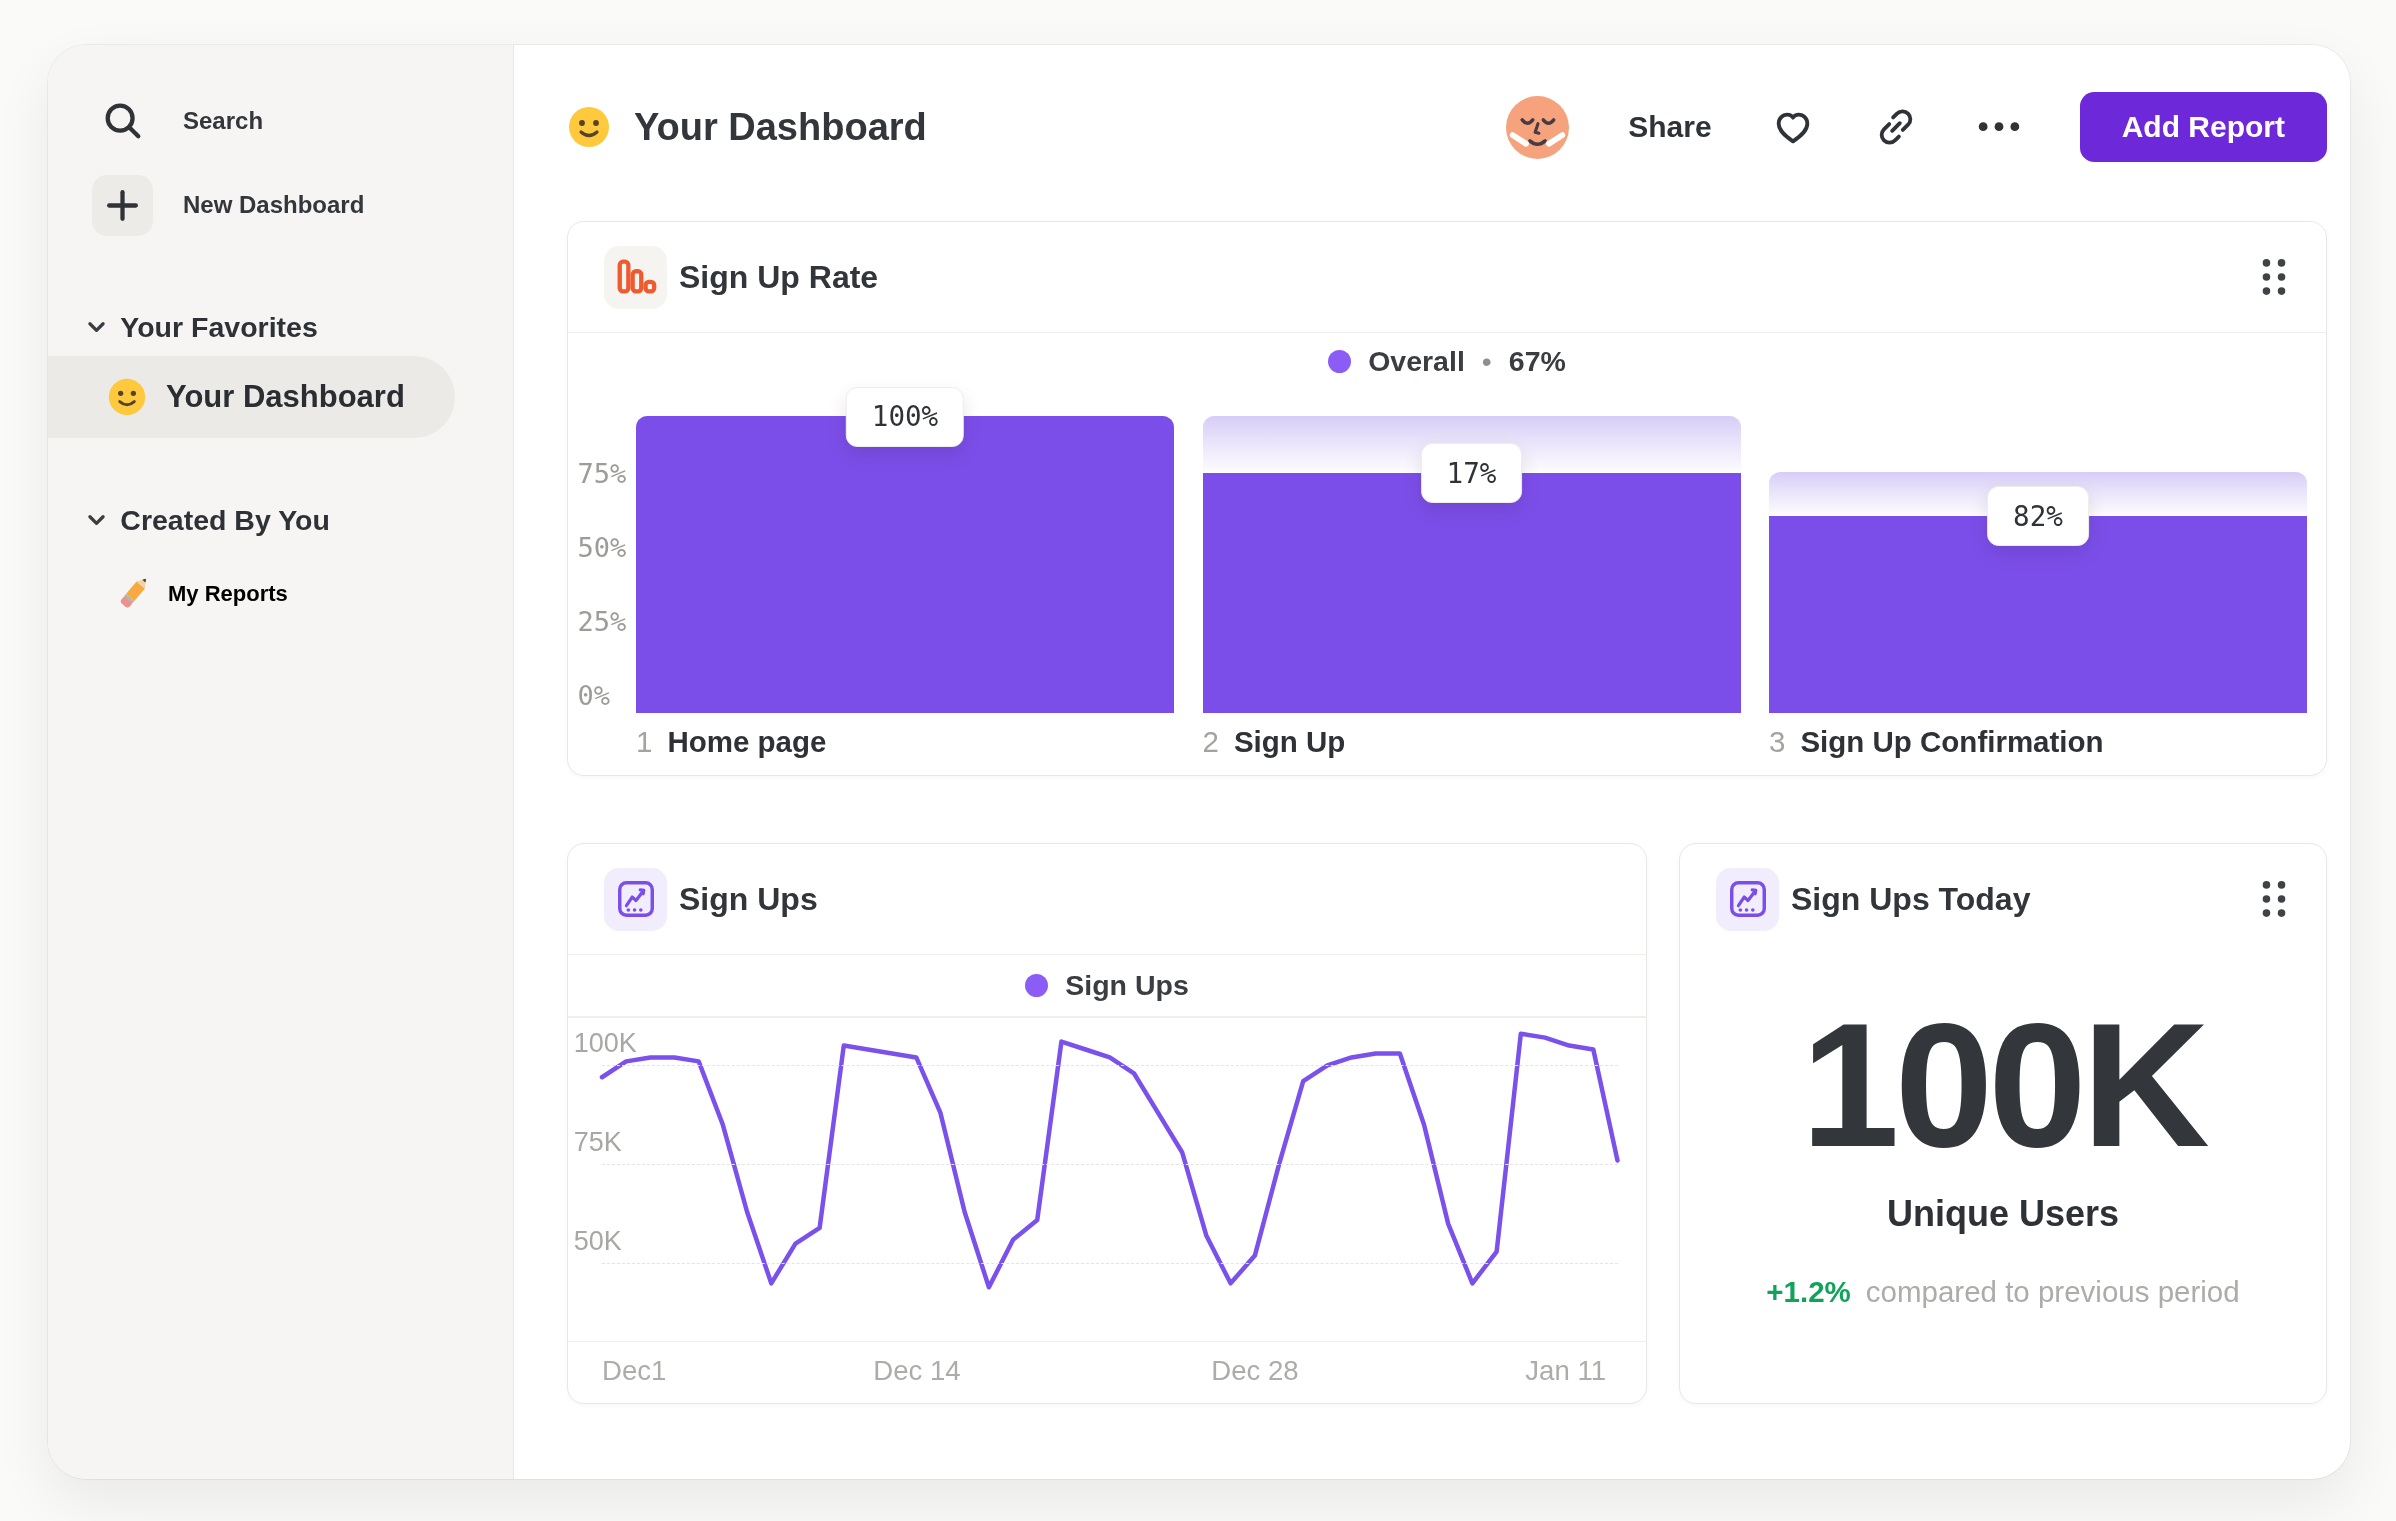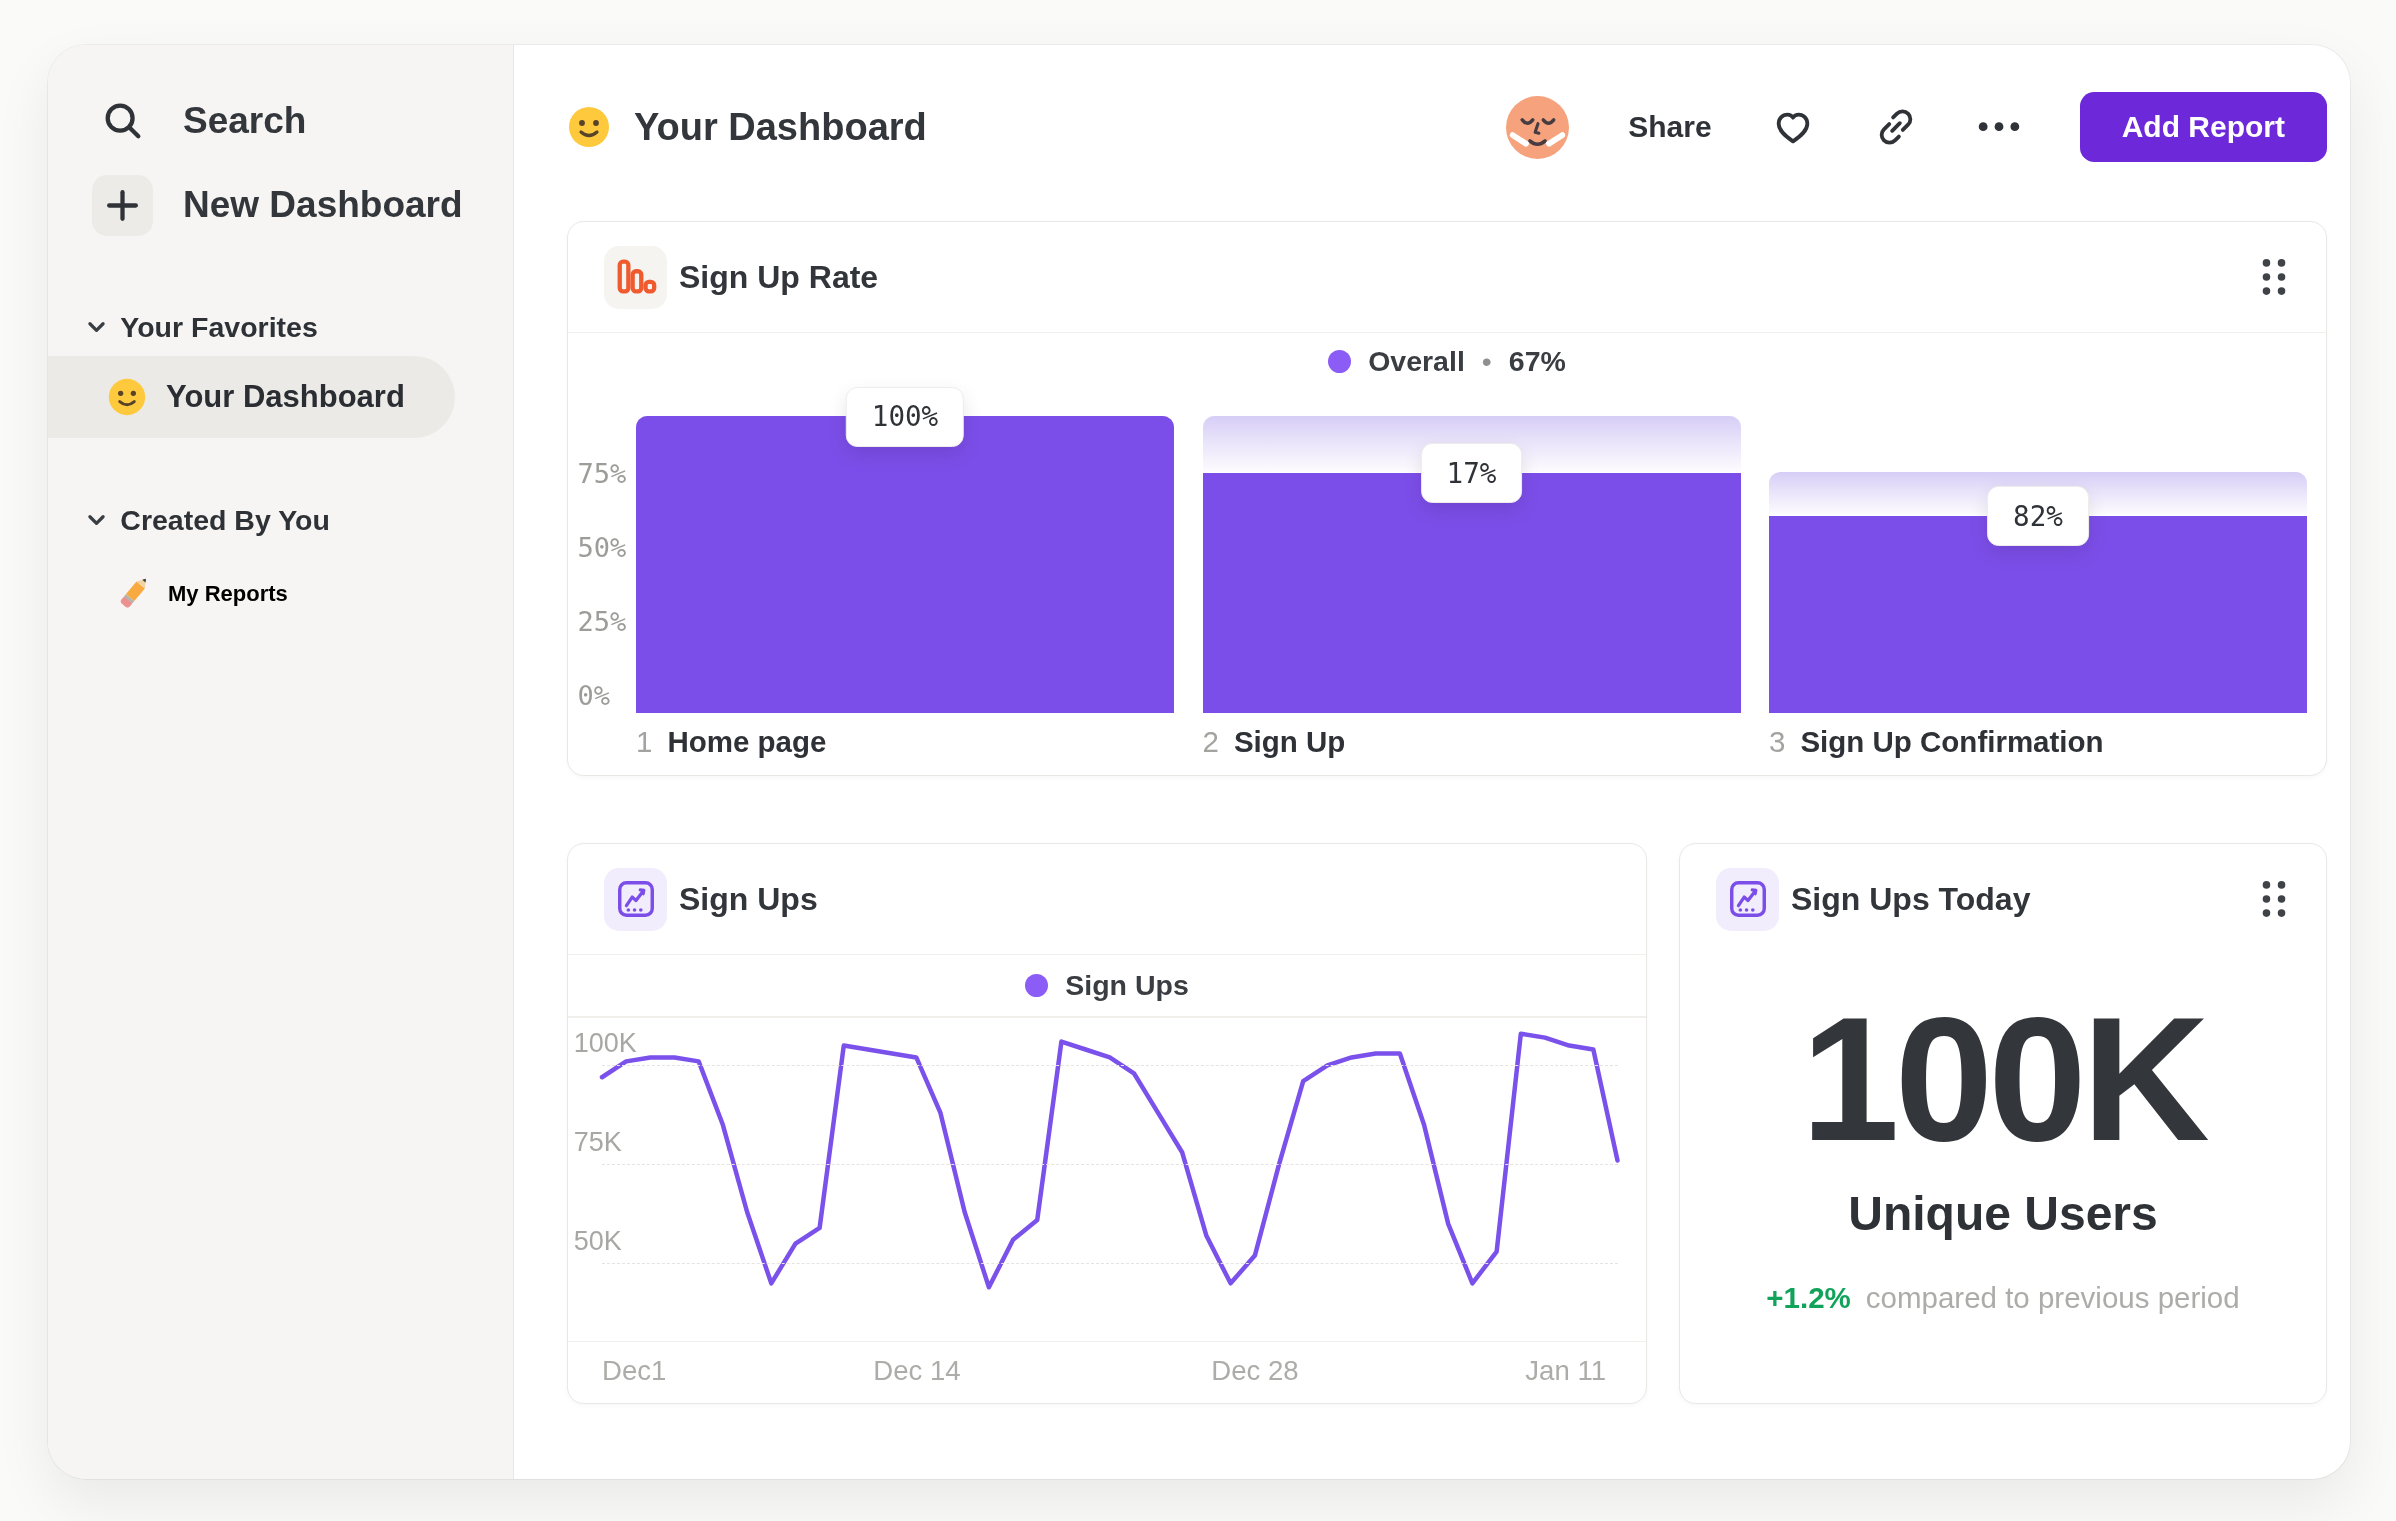--- a/index.html
+++ b/index.html
@@ -6,21 +6,21 @@
   html,body { width:2397px; height:1522px; background:#FAFAF8; font-family:"Liberation Sans",sans-serif; overflow:hidden; }
   body { position:relative; }
 
   .window { position:absolute; left:48px; top:45px; width:2302px; height:1434px; background:#FFFFFF;
             border-radius:38px; box-shadow:0 0 0 1px rgba(0,0,0,0.05), 0 23px 57px rgba(0,0,0,0.07);
             display:flex; overflow:hidden; }
 
   
   .sidebar { width:466px; flex-shrink:0; background:#F6F5F3; border-right:1.4px solid #E9E8E5; padding-top:34px; }
   .nav-item { display:flex; align-items:center; gap:30px; padding-left:44px; height:84px;
-              font-size:37px; font-weight:600; color:#33373B; cursor:pointer; }
+              font-size:24px; font-weight:600; color:#33373B; cursor:pointer; }
   .nav-icon { width:61px; height:61px; display:flex; align-items:center; justify-content:center; flex-shrink:0; }
   .plusbox { background:#ECEBE8; border-radius:15px; }
   .section-header { display:flex; align-items:center; gap:13.3px; padding-left:38px; height:57px;
                     font-size:28.5px; font-weight:700; color:#2E3237; cursor:pointer; }
   .sh-fav { margin-top:52px; } .sh-created { margin-top:54px; }
   .pill-item { height:82px; width:407px; background:#ECEAE7; border-radius:0 41px 41px 0;
                display:flex; align-items:center; gap:19px; padding-left:59px;
                font-size:31px; font-weight:600; color:#2A2E33; cursor:pointer; }
   .sub-item { height:82px; margin-top:3.8px; display:flex; align-items:center; gap:19px; padding-left:61px;
               font-size:22px; font-weight:600; color:#000000; cursor:pointer; }
@@ -78,21 +78,21 @@
   .line-plot { position:absolute; left:34px; right:28.5px; top:0; bottom:0; }
   .gridline { position:absolute; left:0; right:0; border-top:1.9px dashed #E5E4E1; }
   .lytick { position:absolute; left:5.7px; font-size:27px; color:#A7A7A4; line-height:32px; z-index:2; }
   .line-svg { position:absolute; inset:0; width:100%; height:100%; overflow:visible; }
   .xlabels { position:relative; height:61px; }
   .xlabel { position:absolute; top:13.3px; font-size:27.6px; color:#ACACA9; white-space:nowrap; }
 
   .metric-card { flex:1; height:561px; display:flex; flex-direction:column; }
   .metric-body { flex:1; display:flex; flex-direction:column; align-items:center; justify-content:center; padding-bottom:38px; }
   .metric-value { font-size:177px; font-weight:700; color:#33373B; letter-spacing:-4.8px; line-height:0.85; }
-  .metric-label { margin-top:32px; font-size:48px; font-weight:700; color:#2E3237; }
+  .metric-label { margin-top:32px; font-size:36px; font-weight:700; color:#2E3237; }
   .metric-delta-row { margin-top:40px; display:flex; align-items:baseline; gap:15px; font-size:29.5px; }
   .delta { color:#12A35B; font-weight:700; }
   .delta-caption { color:#ACACA9; font-weight:400; }
 
   svg { display:block; }
 </style>
 </head>
 <body>
 
 <div class="window">

